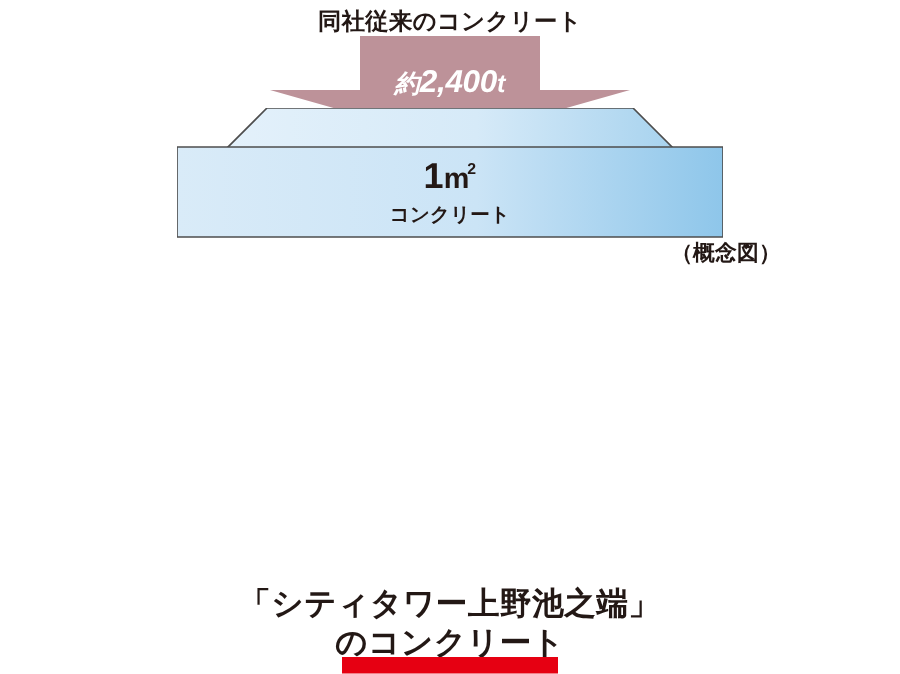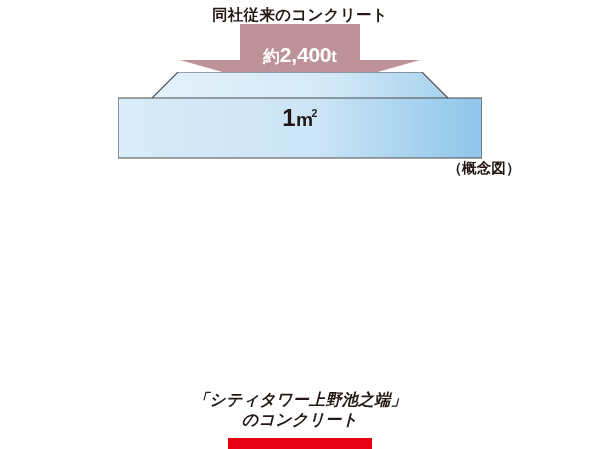--- a/index.html
+++ b/index.html
@@ -42,22 +42,21 @@
     letter-spacing: 0.02em;
     line-height: 1.22;
     white-space: pre-line;
   }
   #heading-conventional {
     top: 6px;
     font-size: 15.5px;
   }
   #heading-citytower {
     top: 200px;
-    font-size: 16px;
-    font-style: italic;
+    font-size: 21px;
   }
 
   
   .arrow-wrap {
     position: absolute;
     left: 0;
     width: 600px;
   }
   #arrow-conventional-wrap { top: 24px; height: 70px; }
   #arrow-citytower-wrap    { top: 248px; height: 118px; }
@@ -71,20 +70,21 @@
     width: 600px;
     text-align: center;
     color: #ffffff;
     font-weight: bold;
     pointer-events: none;
   }
   #arrow-label-conventional {
     top: 43px;
     font-size: 21px;
     letter-spacing: -0.01em;
+    font-style: italic;
   }
   .unit-t {
     font-size: 0.80em;
     letter-spacing: 0;
   }
   .yaku {
     font-size: 0.80em;
     letter-spacing: 0;
   }
 
@@ -170,20 +170,21 @@
           <linearGradient id="gradTopA" x1="0" y1="0" x2="1" y2="0">
             <stop offset="0%" stop-color="#e6f2fb"></stop>
             <stop offset="55%" stop-color="#d6eaf8"></stop>
             <stop offset="100%" stop-color="#9ccdec"></stop>
           </linearGradient>
         </defs>
         <polygon points="60,26 304,26 364,86 0,86" fill="url(#gradTopA)" stroke="#4d4d4d" stroke-width="1.1" transform="translate(0,-26) scale(1,1)"></polygon>
         <polygon points="0,26 364,26 364,86 0,86" fill="url(#gradFrontA)" stroke="#4d4d4d" stroke-width="1.1"></polygon>
       </svg>
       <div class="slab-text slab-area"><span>1</span><span class="m-unit">m</span><sup>2</sup></div>
+      <div class="slab-text slab-caption">コンクリート</div>
     </div>
 
     <div class="footnote" id="footnote-conventional">（概念図）</div>
   </div>
 
   <div class="panel" id="panel-citytower">
 
     <div class="heading" id="heading-citytower">「シティタワー上野池之端」
 のコンクリート</div>
 

